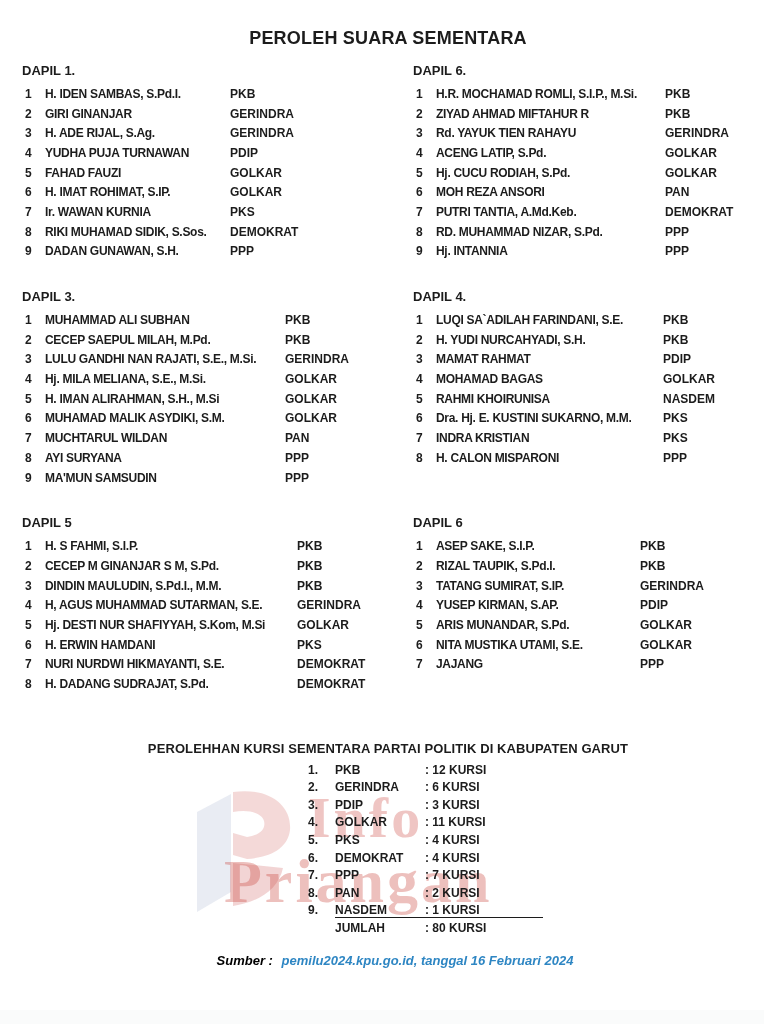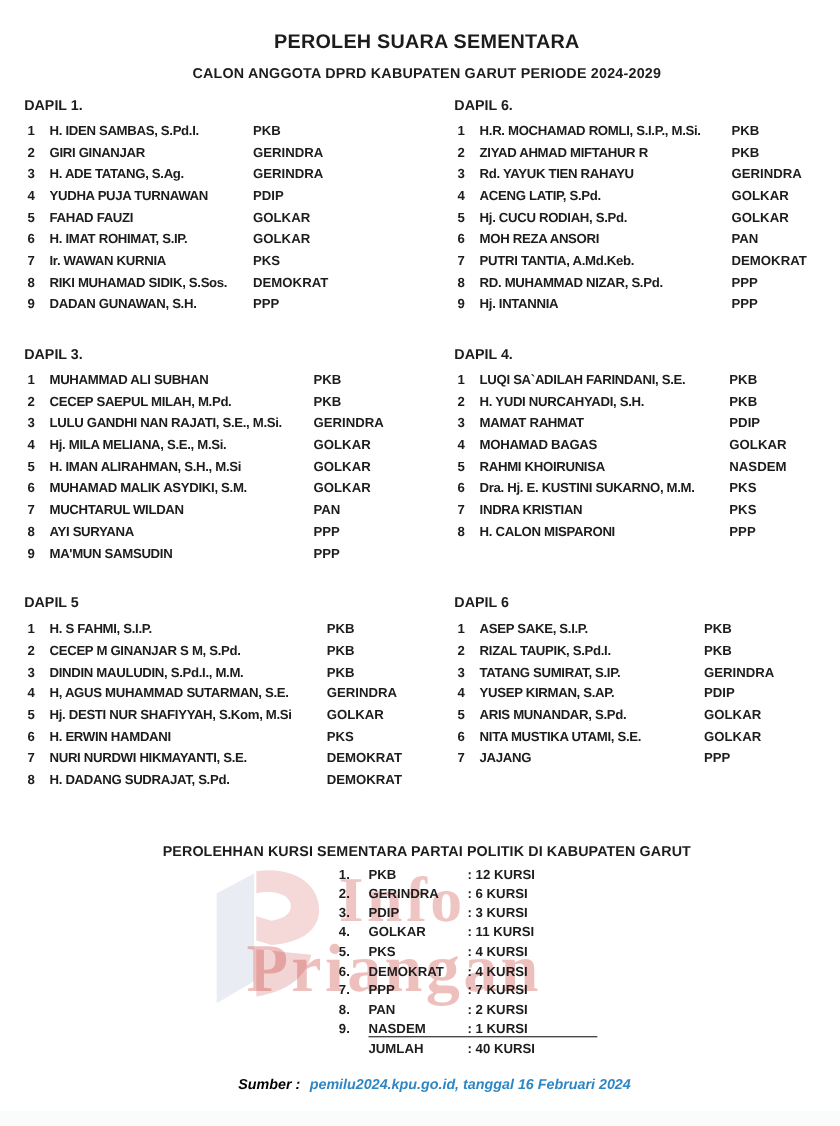--- a/index.html
+++ b/index.html
@@ -67,40 +67,39 @@
       <path d="M48,4 C82,-1 107,16 105,42 C103,59 88,69 62,71 L48,67 L48,45 L62,49 C75,47 81,41 79,33 C77,25 64,21 48,24 Z" fill="rgba(205,80,78,0.22)"></path>
       <path d="M48,75 L98,80 C93,103 72,114 48,118 Z" fill="rgba(195,60,58,0.22)"></path>
     </svg>
     <div class="wm-text1">Info</div>
     <div class="wm-text2">Priangan</div>
   </div>
 
   <div class="content">
 
     <h1 class="title1">PEROLEH SUARA SEMENTARA</h1>
-    <h2 class="title2">CALON ANGGOTA DPRD KABUPATEN GARUT PERIODE 2024-2029</h2>
 
     <div class="dapil-grid">
 
       <section class="dapil d1">
         <div class="dapil-h">DAPIL 1.</div>
         <div>
             <div class="crow">
             <span class="num">1</span>
             <span class="cname">H. IDEN SAMBAS, S.Pd.I.</span>
             <span class="party">PKB</span>
           </div>
             <div class="crow">
             <span class="num">2</span>
             <span class="cname">GIRI GINANJAR</span>
             <span class="party">GERINDRA</span>
           </div>
             <div class="crow">
             <span class="num">3</span>
-            <span class="cname">H. ADE TATANG, S.Ag.</span>
+            <span class="cname">H. ADE RIJAL, S.Ag.</span>
             <span class="party">GERINDRA</span>
           </div>
             <div class="crow">
             <span class="num">4</span>
             <span class="cname">YUDHA PUJA TURNAWAN</span>
             <span class="party">PDIP</span>
           </div>
             <div class="crow">
             <span class="num">5</span>
             <span class="cname">FAHAD FAUZI</span>
@@ -431,21 +430,21 @@
           <span class="seat-main">
             <span class="sparty">NASDEM</span>
             <span class="scount">: 1  KURSI</span>
           </span>
         </div>
         </div>
       <div class="seat-total">
         <span class="sno"></span>
         <span class="seat-main">
           <span class="sparty">JUMLAH</span>
-          <span class="scount">: 40 KURSI</span>
+          <span class="scount">: 80 KURSI</span>
         </span>
       </div>
     </div>
 
     <div class="source">
       <span class="source-label">Sumber :</span>
       <span class="source-link">pemilu2024.kpu.go.id, tanggal 16 Februari 2024</span>
     </div>
 
   </div>

